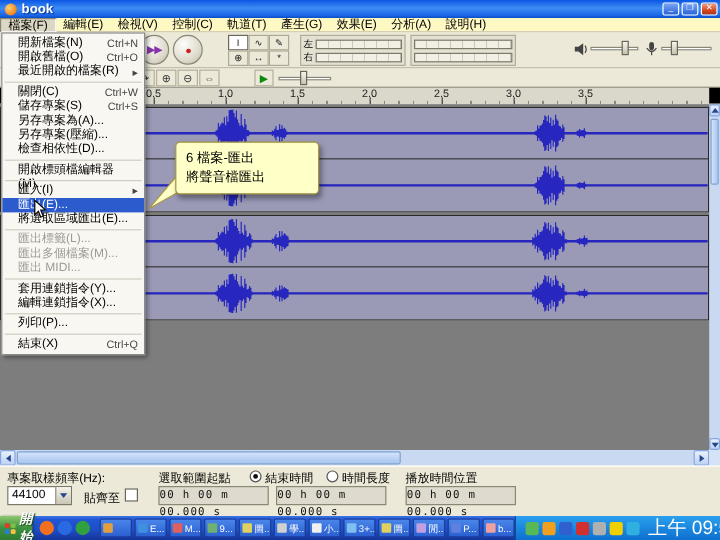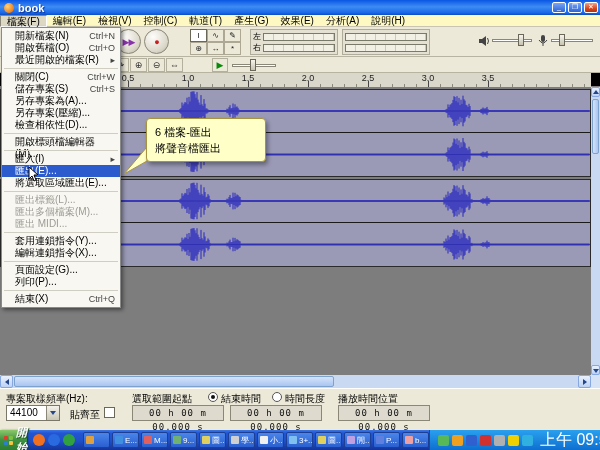--- a/index.html
+++ b/index.html
@@ -76,21 +76,21 @@
 
 .selbar{left:0;top:388px;width:600px;height:32px;background:#ece9d8;border-top:1px solid #fff}
 .sl{position:absolute;font-size:10px;white-space:nowrap}
 .dropdown{position:absolute;left:6px;top:16px;width:54px;height:16px;border:1px solid #7a7668;background:#fff;display:flex}
 .dd-value{flex:1;font-size:10px;line-height:14px;padding-left:3px}
 .dd-arrow{width:13px;background:linear-gradient(#f4f2ea,#cac6b6);border-left:1px solid #8a8678}
 .checkbox{position:absolute;width:11px;height:11px;border:1px solid #6a6658;background:#fff}
 .radio{position:absolute;width:10px;height:10px;border:1px solid #555;border-radius:50%;background:#fff}
 .radio.checked::after{content:"";display:block;width:4px;height:4px;border-radius:50%;background:#111;margin:2px}
 .timefield{position:absolute;top:16px;width:92px;height:16px;border:1px solid #8a8777;background:#dedbce;
-  font-family:"DejaVu Sans Mono","Liberation Mono",monospace;font-size:9px;line-height:14px;text-align:center;letter-spacing:1px;color:#111}
+  font-family:"DejaVu Sans Mono","Liberation Mono",monospace;font-size:9px;line-height:14px;letter-spacing:1px;color:#111}
 
 
 .taskbar{left:0;top:430px;width:600px;height:20px;
   background:linear-gradient(#3b77e8,#2255d4 15%,#1e4fc8 55%,#15349a);display:flex;align-items:center}
 .startbtn{width:55px;height:20px;border-radius:0 9px 9px 0;
   background:linear-gradient(#8cc86a,#3d9140 50%,#2e7d33);
   display:flex;align-items:center;gap:3px;padding-left:4px;
   color:#fff;font-weight:bold;font-style:italic;font-size:11px;text-shadow:1px 1px 1px #1a4a1a;box-shadow:1px 0 2px rgba(0,0,0,.4)}
 .flag{display:grid;grid-template-columns:4px 4px;grid-auto-rows:4px;gap:1px}
 .flag span{border-radius:1px}
@@ -458,23 +458,20 @@
       </div>
       <div class="menu-sep"></div>
       <div class="menu-item">
         <span class="mi-label">套用連鎖指令(Y)...</span>
       </div>
       <div class="menu-item">
         <span class="mi-label">編輯連鎖指令(X)...</span>
       </div>
       <div class="menu-sep"></div>
       <div class="menu-item">
-        <span class="mi-label">頁面設定(G)...</span>
-      </div>
-      <div class="menu-item">
         <span class="mi-label">列印(P)...</span>
       </div>
       <div class="menu-sep"></div>
       <div class="menu-item">
         <span class="mi-label">結束(X)</span>
         <span class="mi-sc">Ctrl+Q</span>
       </div>
     </div>
 
   <svg class="abs callout-tail" width="26" height="30">

